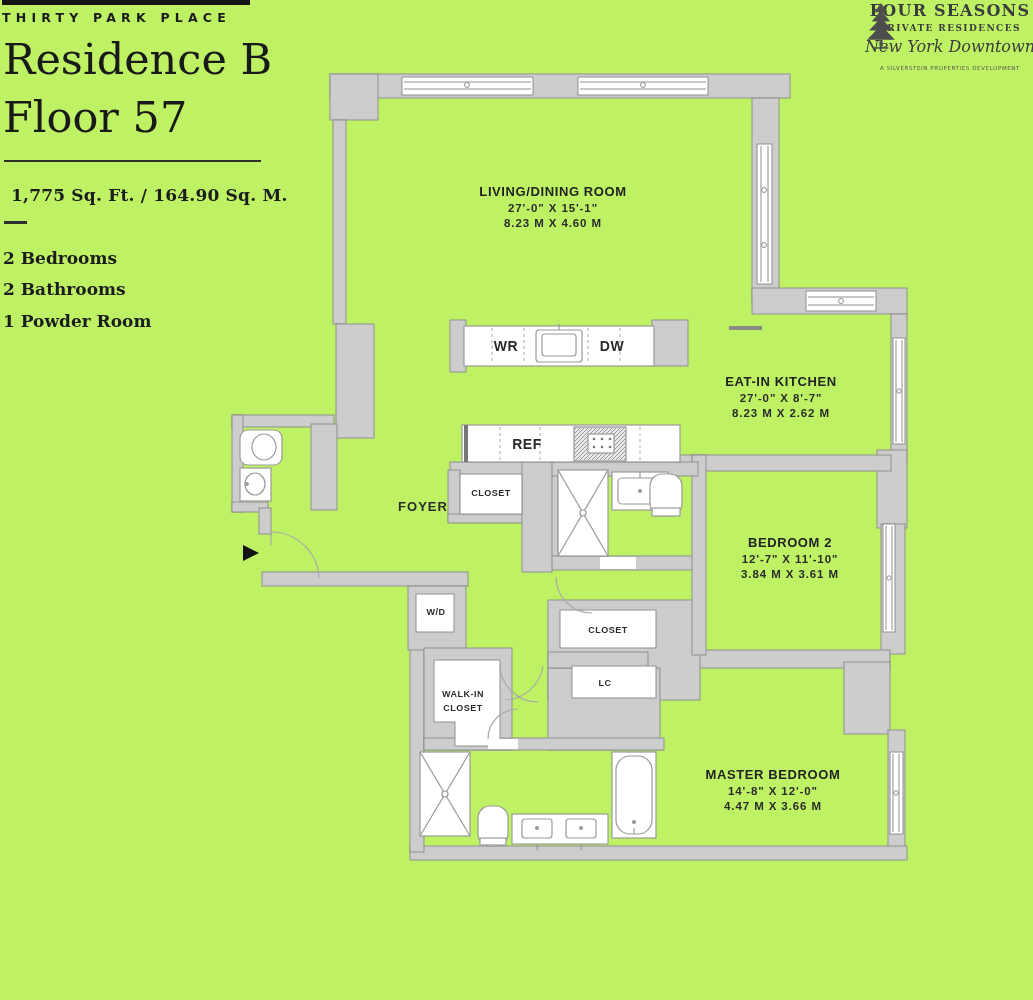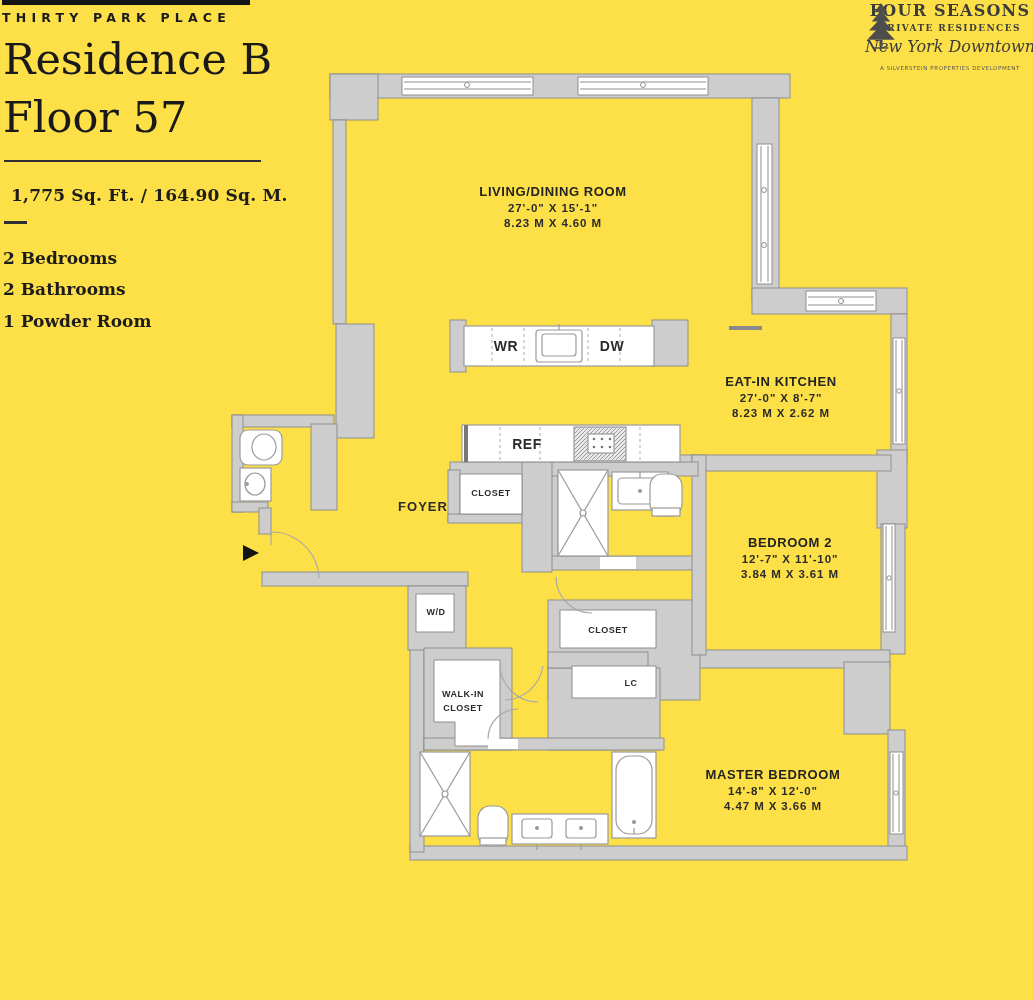--- a/index.html
+++ b/index.html
@@ -1,16 +1,16 @@
 <!DOCTYPE html>
 <html><head>
 <meta charset="utf-8">
 <style>
   html,body{margin:0;padding:0;background:#fff;}
-  #stage{position:relative;width:1033px;height:1000px;background:#fde047;overflow:hidden;
+  #stage{position:relative;width:1033px;height:1000px;background:#bef264;overflow:hidden;
          font-family:"Liberation Sans",sans-serif;}
   
   .hdr{position:absolute;left:2px;top:0;width:248px;border-top:5px solid #141414;
        padding-top:5px;font:700 12.5px "DejaVu Sans",sans-serif;letter-spacing:5.2px;
        color:#1b1b1b;white-space:nowrap;}
   .title{position:absolute;left:3px;font:400 43px "DejaVu Serif",serif;color:#191919;white-space:nowrap;}
   .t1{top:34px;} .t2{top:92px;}
   .rule{position:absolute;left:4px;top:160px;width:257px;height:2px;background:#2e2e2e;}
   .area{position:absolute;left:3px;top:185px;font:700 17px "DejaVu Serif",serif;color:#1c1c1c;
         letter-spacing:.2px;white-space:nowrap;margin-left:8px;}
@@ -261,20 +261,20 @@
   </div>
   <div class="room-label" style="left:773px;top:789px;">
     <div class="rname">MASTER BEDROOM</div>
     <div class="rdim">14'-8" X 12'-0"</div>
     <div class="rdim">4.47 M X 3.66 M</div>
   </div>
 
   <div class="plabel big" style="left:401px;top:506px;">FOYER</div>
   <div class="plabel" style="left:491px;top:493px;">CLOSET</div>
   <div class="plabel" style="left:608px;top:630px;">CLOSET</div>
-  <div class="plabel" style="left:605px;top:683px;margin-left:26px;">LC</div>
+  <div class="plabel" style="left:605px;top:683px;">LC</div>
   <div class="plabel" style="left:436px;top:612px;">W/D</div>
   <div class="plabel walkin" style="left:463px;top:701px;">WALK-IN CLOSET</div>
   <div class="plabel tiny" style="left:506px;top:346px;">WR</div>
   <div class="plabel tiny" style="left:612px;top:346px;">DW</div>
   <div class="plabel tiny" style="left:527px;top:444px;">REF</div>
 
 </div>
 
 </body></html>

